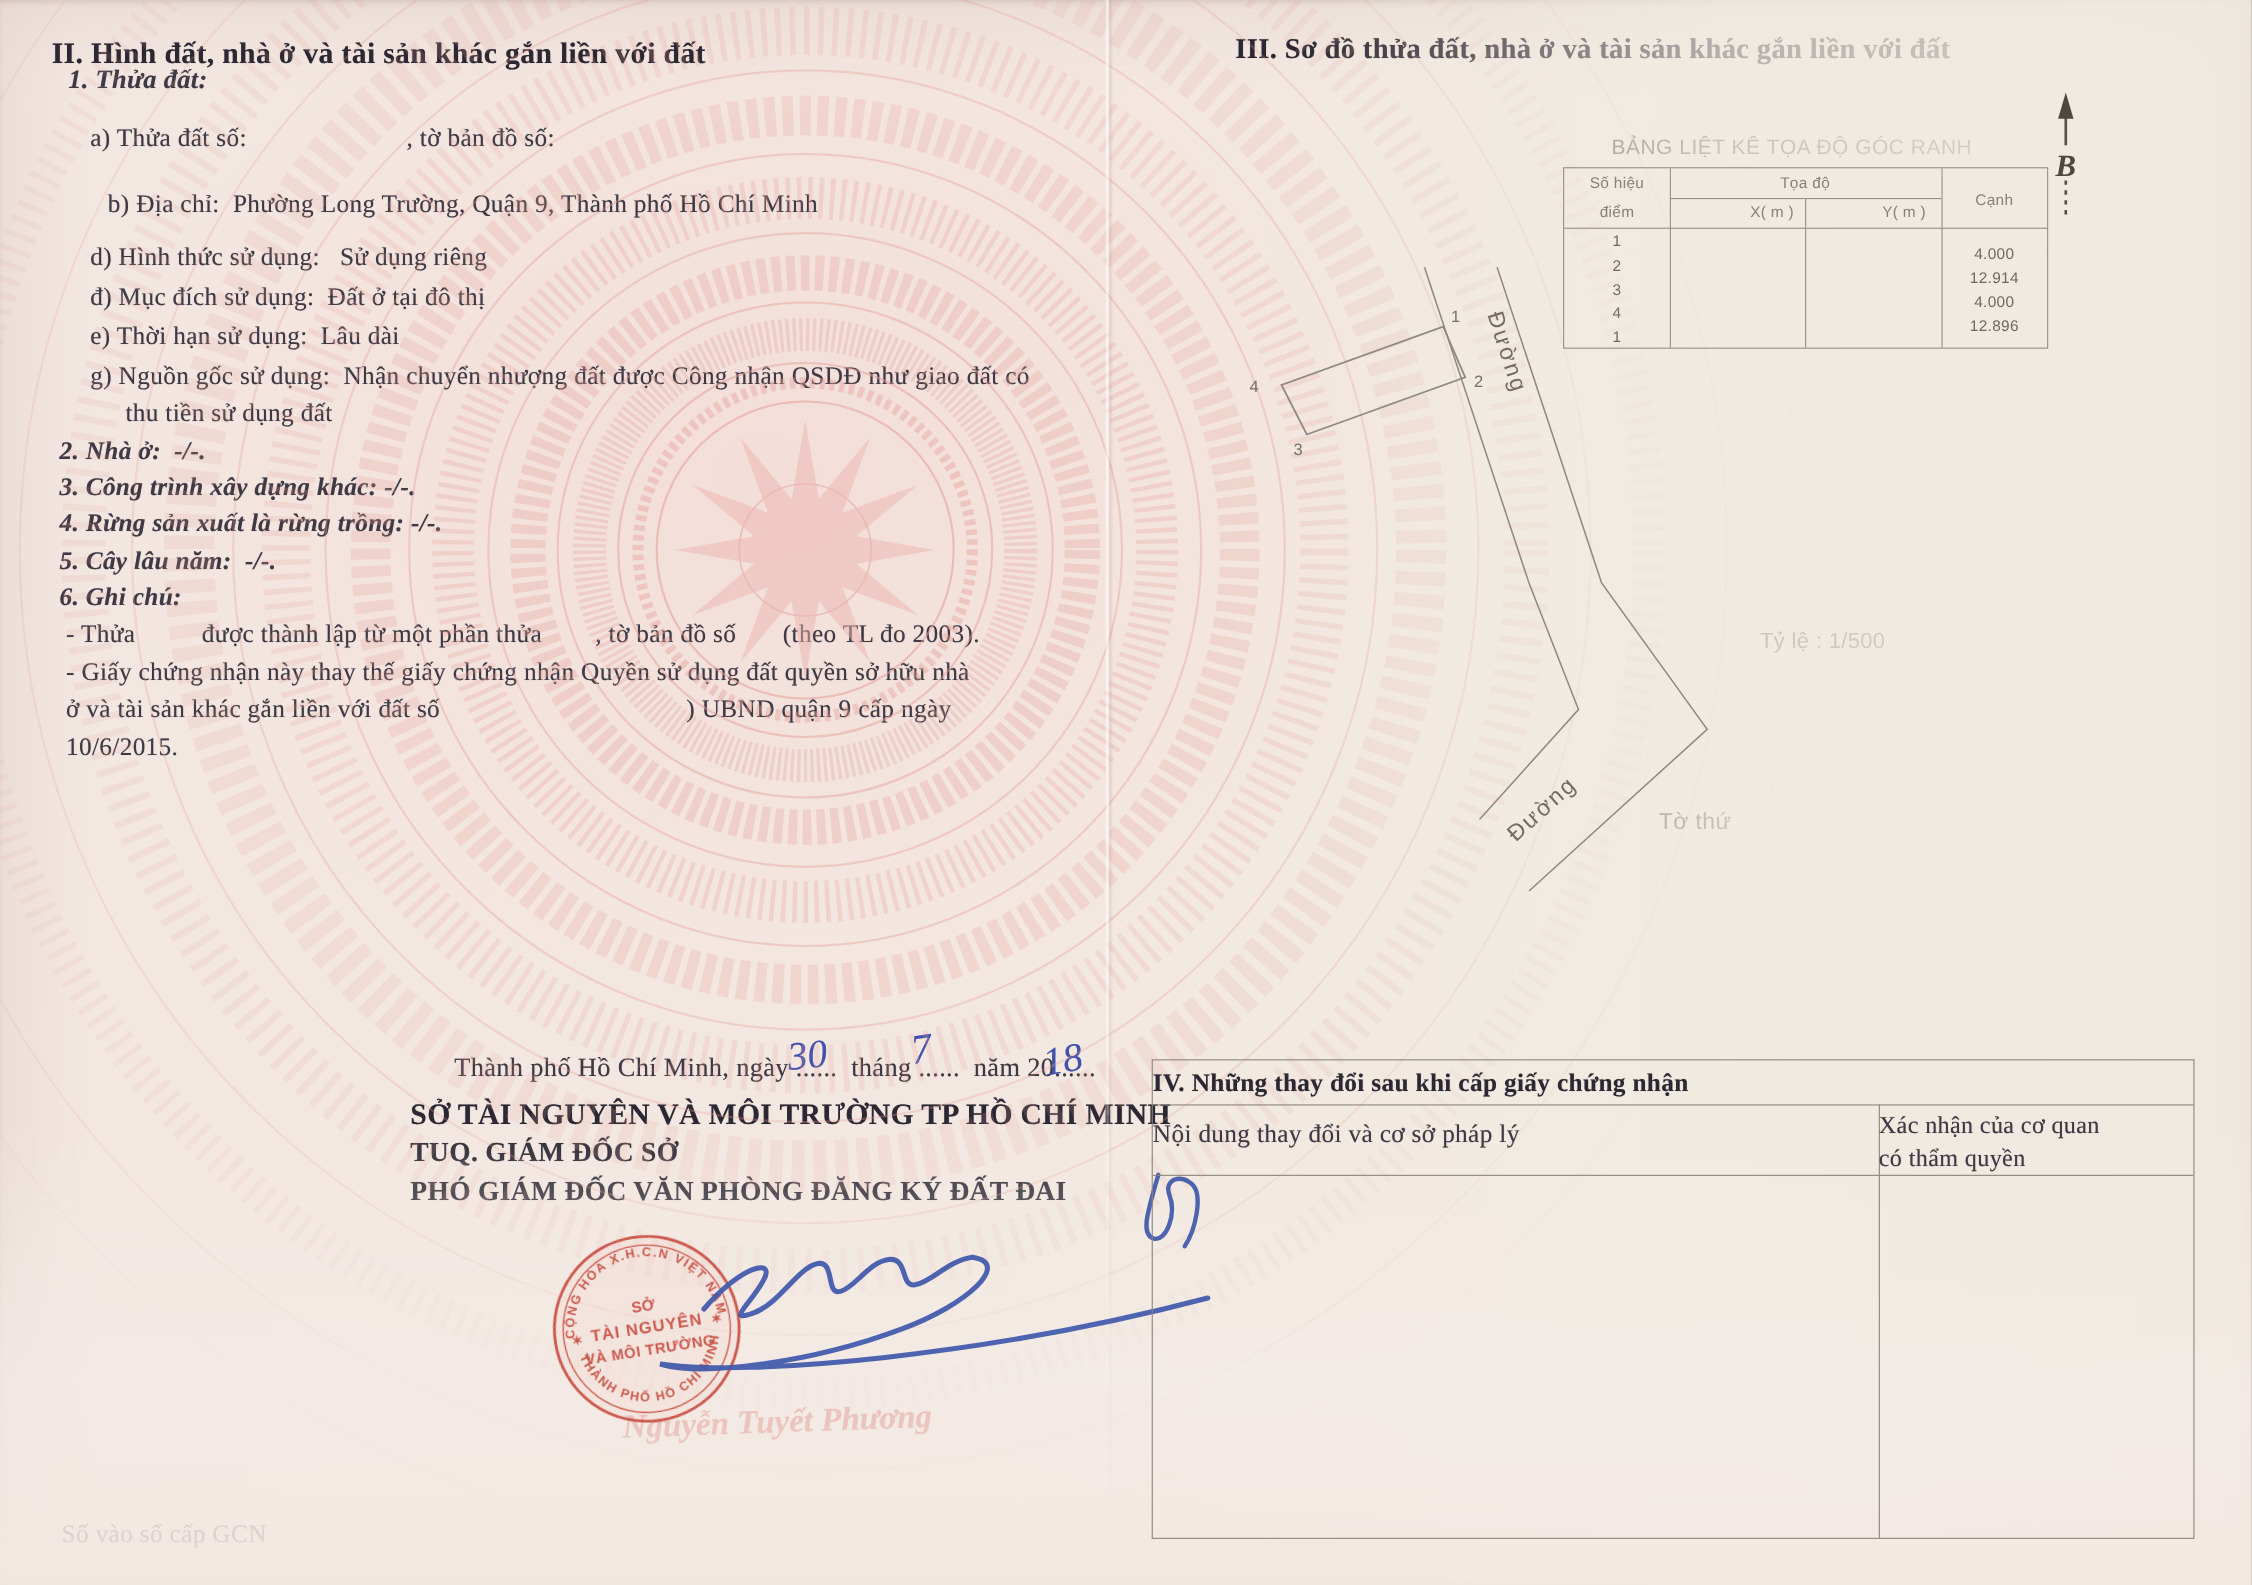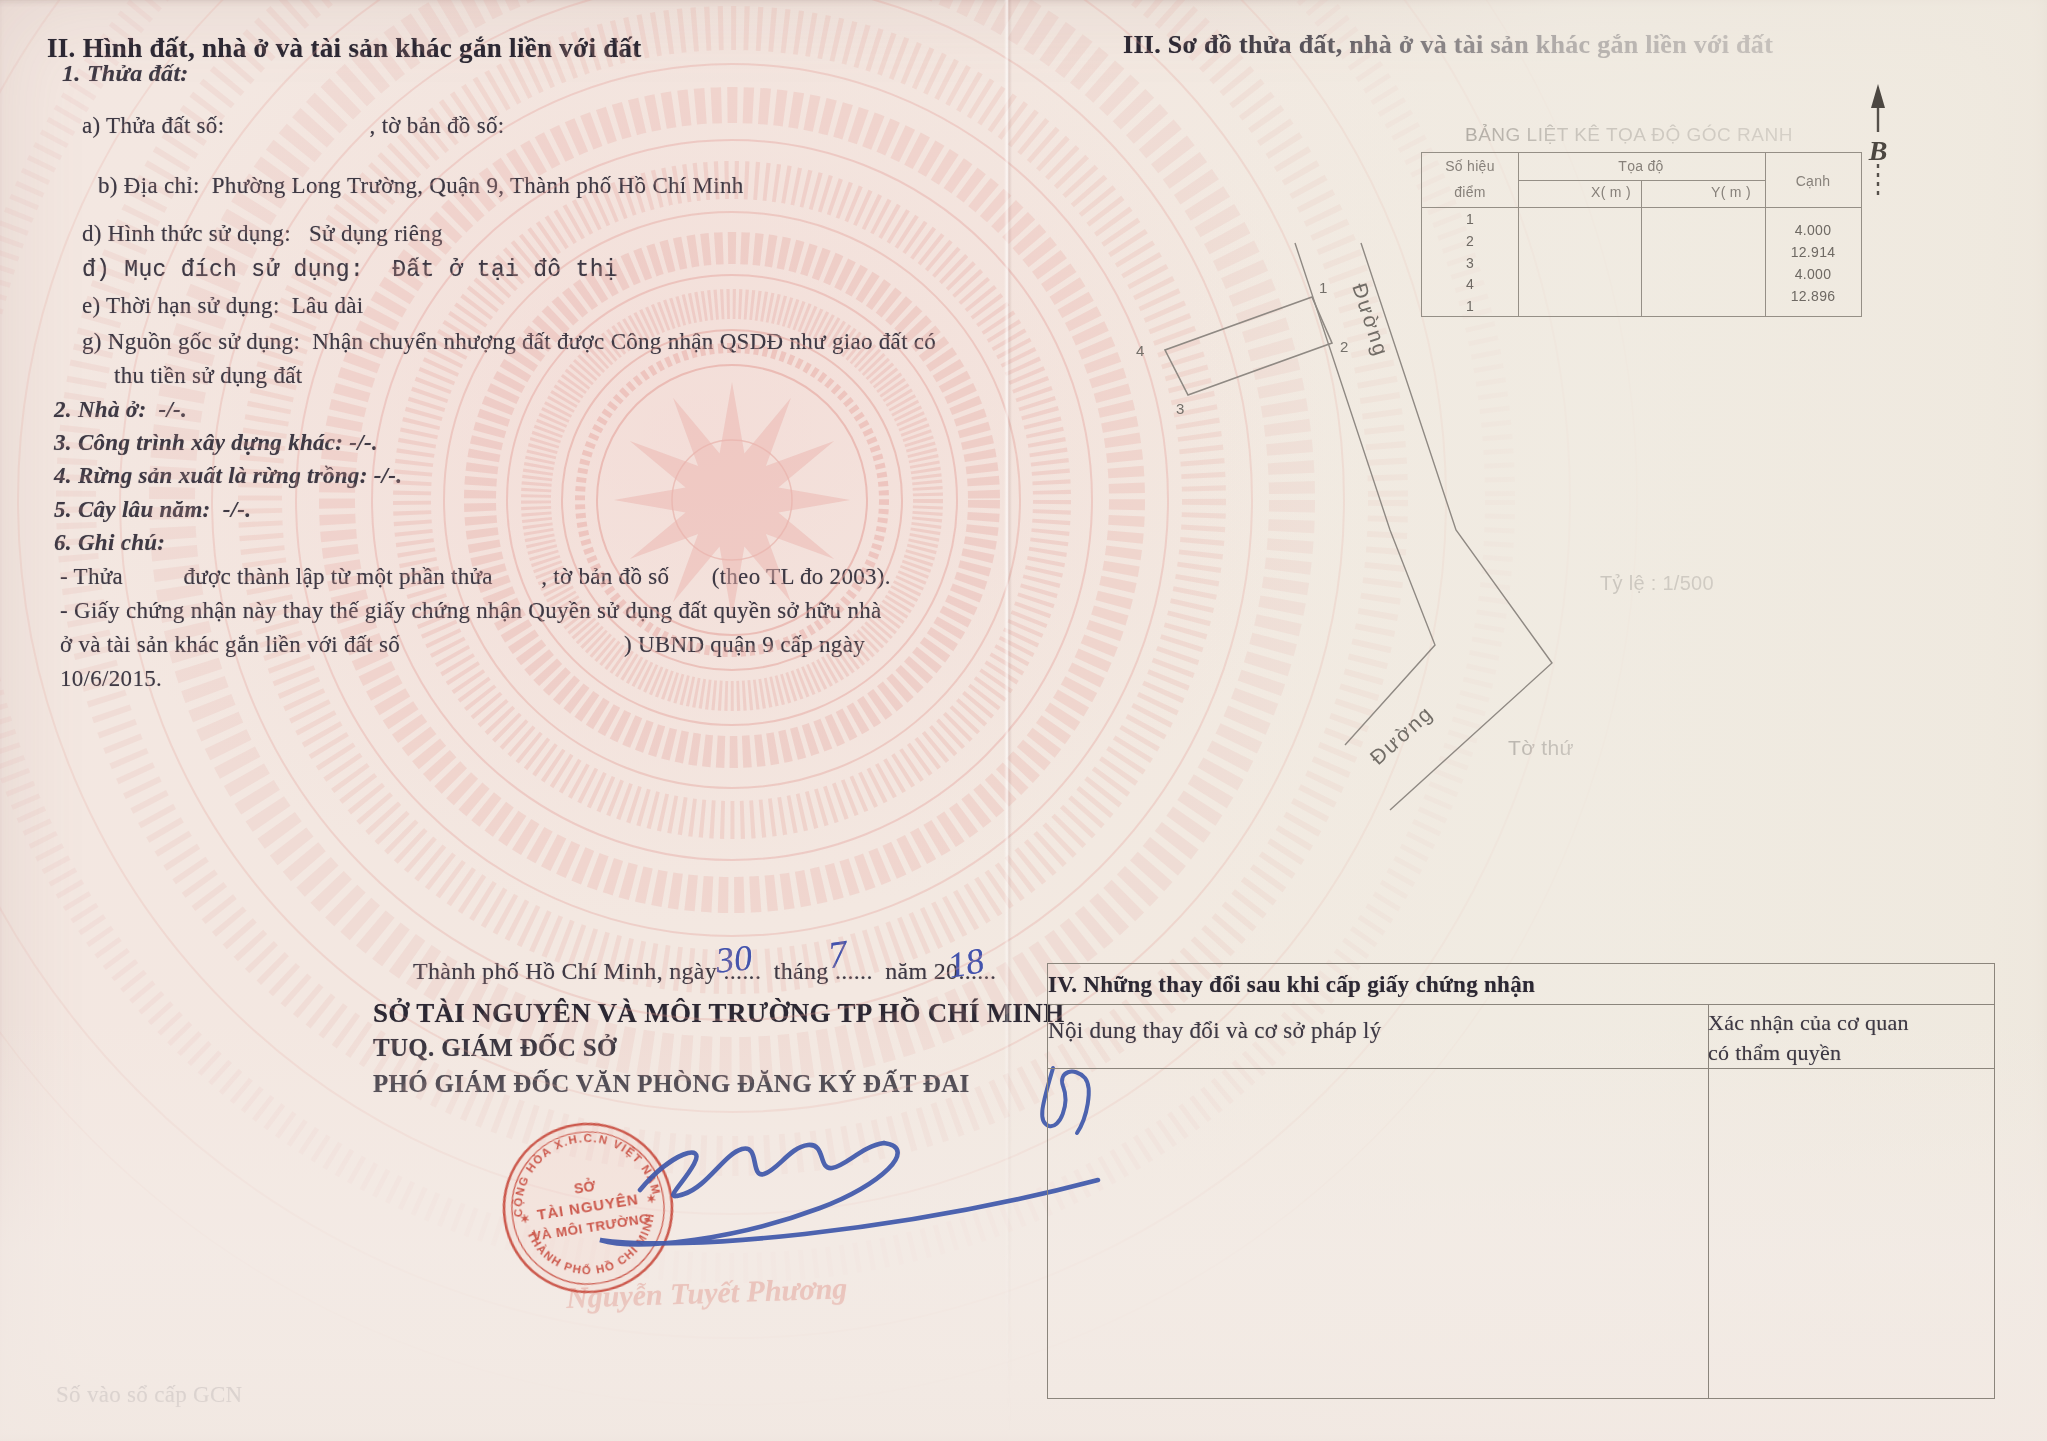--- a/index.html
+++ b/index.html
@@ -138,21 +138,21 @@
                C 1058,1072 1074,1066 1085,1078 C 1093,1088 1087,1118 1077,1133" stroke-width="4"></path>
     </g>
   </svg>
 
   <div class="t hd" style="left:47px;top:33px;font-size:27px;">II. Hình đất, nhà ở và tài sản khác gắn liền với đất</div>
   <div class="t bi" style="left:62px;top:60px;font-size:24px;">1. Thửa đất:</div>
 
   <div class="t" style="left:82px;top:113px;">a) Thửa đất số:                        , tờ bản đồ số:</div>
   <div class="t" style="left:98px;top:149px;margin-top:24px;">b) Địa chỉ:  Phường Long Trường, Quận 9, Thành phố Hồ Chí Minh</div>
   <div class="t" style="left:82px;top:221px;">d) Hình thức sử dụng:   Sử dụng riêng</div>
-  <div class="t" style="left:82px;top:257px;font-family:Liberation Mono, monospace;">đ) Mục đích sử dụng:  Đất ở tại đô thị</div>
+  <div class="t" style="left:82px;top:257px;">đ) Mục đích sử dụng:  Đất ở tại đô thị</div>
   <div class="t" style="left:82px;top:293px;">e) Thời hạn sử dụng:  Lâu dài</div>
   <div class="t" style="left:82px;top:329px;">g) Nguồn gốc sử dụng:  Nhận chuyển nhượng đất được Công nhận QSDĐ như giao đất có</div>
   <div class="t" style="left:114px;top:363px;">thu tiền sử dụng đất</div>
 
   <div class="t bi" style="left:54px;top:397px;">2. Nhà ở:  -/-.</div>
   <div class="t bi" style="left:54px;top:430px;">3. Công trình xây dựng khác: -/-.</div>
   <div class="t bi" style="left:54px;top:463px;">4. Rừng sản xuất là rừng trồng: -/-.</div>
   <div class="t bi" style="left:54px;top:497px;">5. Cây lâu năm:  -/-.</div>
   <div class="t bi" style="left:54px;top:530px;">6. Ghi chú:</div>
 

